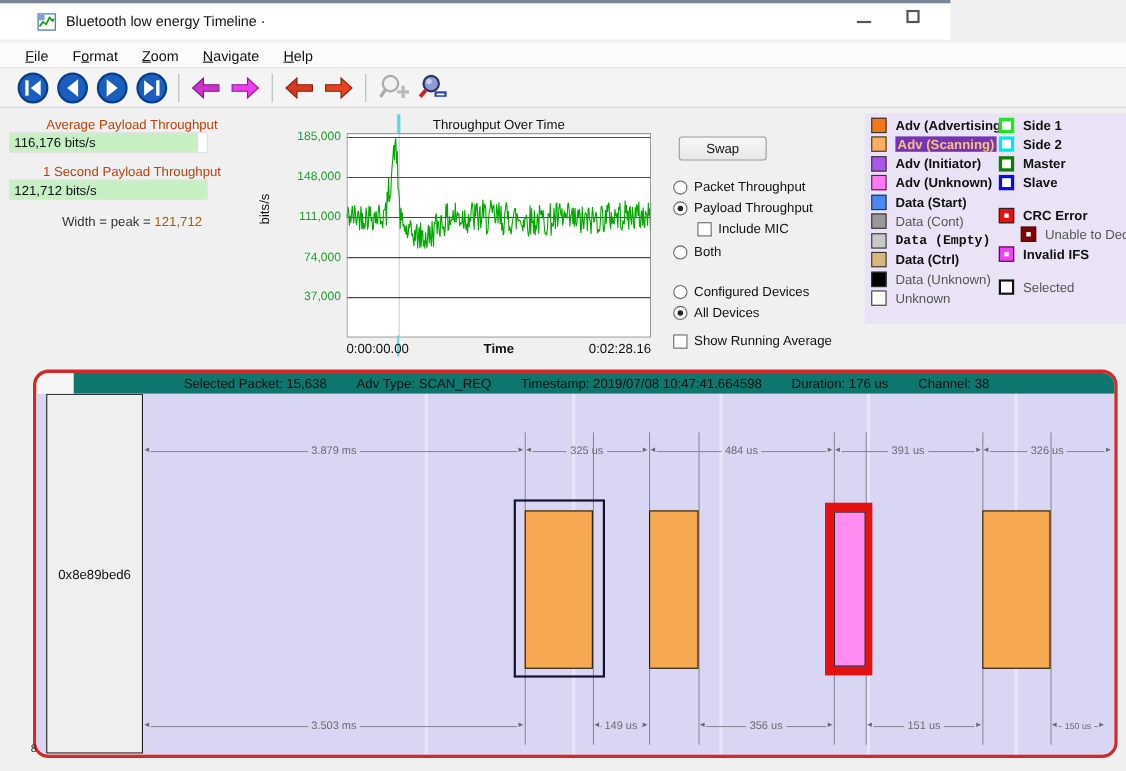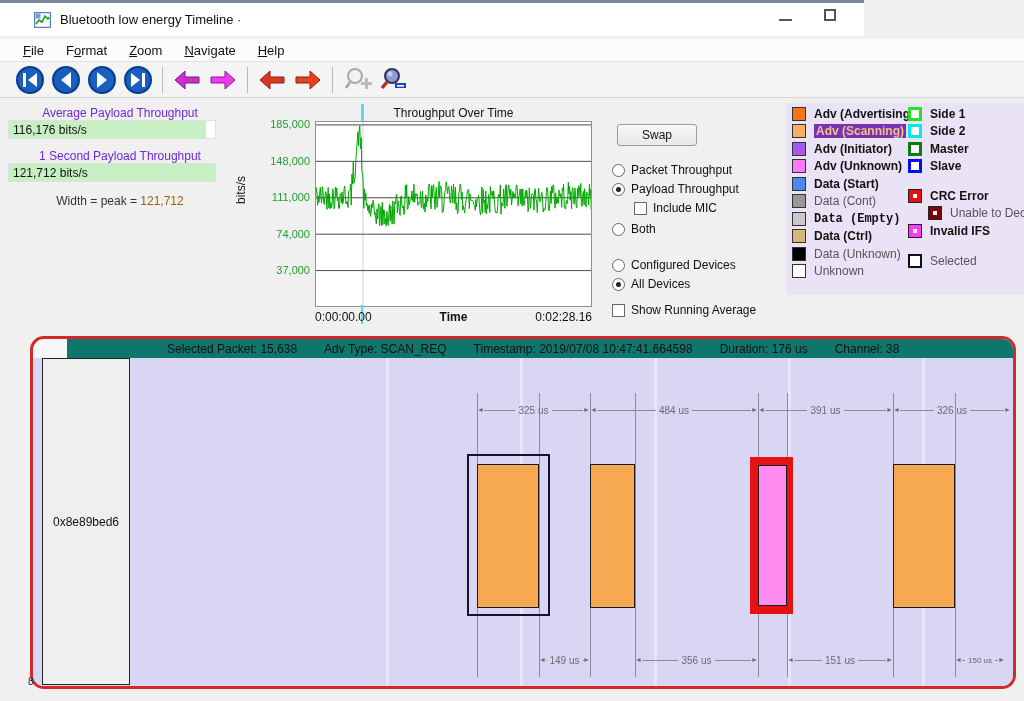--- a/index.html
+++ b/index.html
@@ -19,22 +19,22 @@
              display:flex; align-items:center; padding-left:12px; gap:0; }
   .menu-item { font-size:13px; color:#111; padding:2px 11px 2px 11px; cursor:default; }
   .menu-item u { text-decoration:underline; }
 
   .toolbar { position:absolute; left:0; top:61px; width:1024px; height:37px; background:#f4f4f4;
              border-top:1px solid #e2e2e2; border-bottom:1px solid #d5d5d5; display:flex; align-items:center; padding-left:12px; }
   .tb-btn { width:36px; height:32px; display:flex; align-items:center; justify-content:center; }
   .tb-sep { width:1px; height:26px; background:#b8b8b8; margin:0 6px; }
 
   
-  .stats-title { position:absolute; font-size:12px; color:#6d28d9; text-align:center; width:230px; left:5px; }
-  .stat-bar { position:absolute; left:8px; width:208px; height:19px; background:#ffffff; border:1px solid #e0e0e0; }
+  .stats-title { position:absolute; font-size:12px; color:#c2410c; text-align:center; width:230px; left:5px; }
+  .stat-bar { position:absolute; left:8px; width:181px; height:19px; background:#ffffff; border:1px solid #e0e0e0; }
   .stat-bar-fill { height:100%; background:#c6efc4; }
   .stat-bar-text { position:absolute; left:4px; top:0; font-size:12px; line-height:18px; color:#111; white-space:nowrap; }
   .width-peak { position:absolute; left:5px; width:230px; text-align:center; font-size:12px; color:#333; }
   .width-peak b { font-weight:normal; color:#a16207; }
 
   .chart-title { position:absolute; left:315px; width:277px; text-align:center; top:106px; font-size:12px; color:#111; }
   .chart-plot { position:absolute; left:315px; top:121px; width:277px; height:186px; background:#ffffff; }
   .ytick { position:absolute; width:60px; text-align:right; font-size:11px; color:#1f9f2f; }
   .ylab { position:absolute; left:234px; top:204px; font-size:12px; color:#111; transform:rotate(-90deg); transform-origin:left top; }
   .xlab { position:absolute; top:310px; font-size:12px; color:#111; }
@@ -344,20 +344,27 @@
       <div class="stripe" style="left: 755px;"></div>
       <div class="stripe" style="left: 889px;"></div>
       <div class="vline" style="left: 444px; top: 35px; height: 284px;"></div>
       <div class="vline" style="left: 506px; top: 35px; height: 284px;"></div>
       <div class="vline" style="left: 557px; top: 35px; height: 284px;"></div>
       <div class="vline" style="left: 602px; top: 35px; height: 284px;"></div>
       <div class="vline" style="left: 725px; top: 35px; height: 284px;"></div>
       <div class="vline" style="left: 754px; top: 35px; height: 284px;"></div>
       <div class="vline" style="left: 860px; top: 35px; height: 284px;"></div>
       <div class="vline" style="left: 922px; top: 35px; height: 284px;"></div>
+      <div class="measure" style="left: 97px; width: 347px; top: 46px;">
+        <span class="arr">◄</span>
+        <span class="ln"></span>
+        <span class="lbl">3.879 ms</span>
+        <span class="ln"></span>
+        <span class="arr">►</span>
+      </div>
       <div class="measure" style="left: 444px; width: 113px; top: 46px;">
         <span class="arr">◄</span>
         <span class="ln"></span>
         <span class="lbl">325 us</span>
         <span class="ln"></span>
         <span class="arr">►</span>
       </div>
       <div class="measure" style="left: 557px; width: 168px; top: 46px;">
         <span class="arr">◄</span>
         <span class="ln"></span>
@@ -369,20 +376,27 @@
         <span class="arr">◄</span>
         <span class="ln"></span>
         <span class="lbl">391 us</span>
         <span class="ln"></span>
         <span class="arr">►</span>
       </div>
       <div class="measure" style="left: 860px; width: 118px; top: 46px;">
         <span class="arr">◄</span>
         <span class="ln"></span>
         <span class="lbl">326 us</span>
+        <span class="ln"></span>
+        <span class="arr">►</span>
+      </div>
+      <div class="measure" style="left: 97px; width: 347px; top: 296px;">
+        <span class="arr">◄</span>
+        <span class="ln"></span>
+        <span class="lbl">3.503 ms</span>
         <span class="ln"></span>
         <span class="arr">►</span>
       </div>
       <div class="measure" style="left: 506px; width: 51px; top: 296px;">
         <span class="arr">◄</span>
         <span class="ln"></span>
         <span class="lbl">149 us</span>
         <span class="ln"></span>
         <span class="arr">►</span>
       </div>

